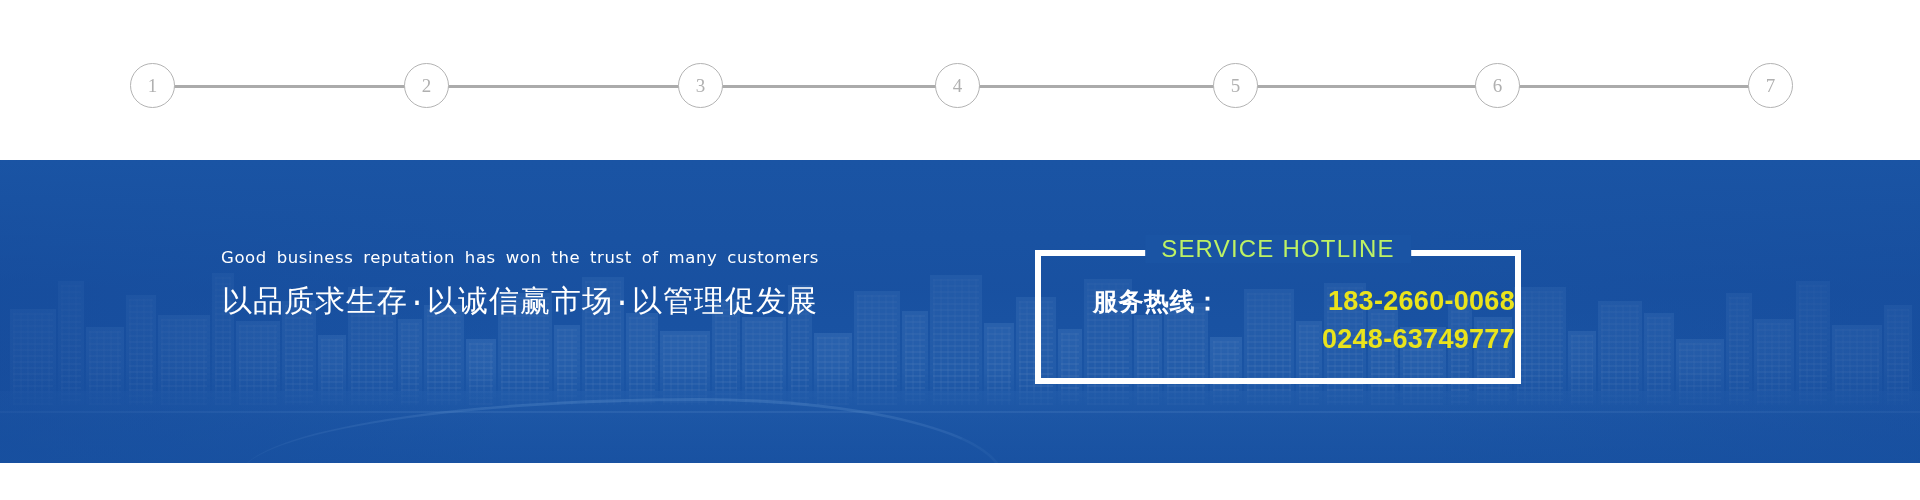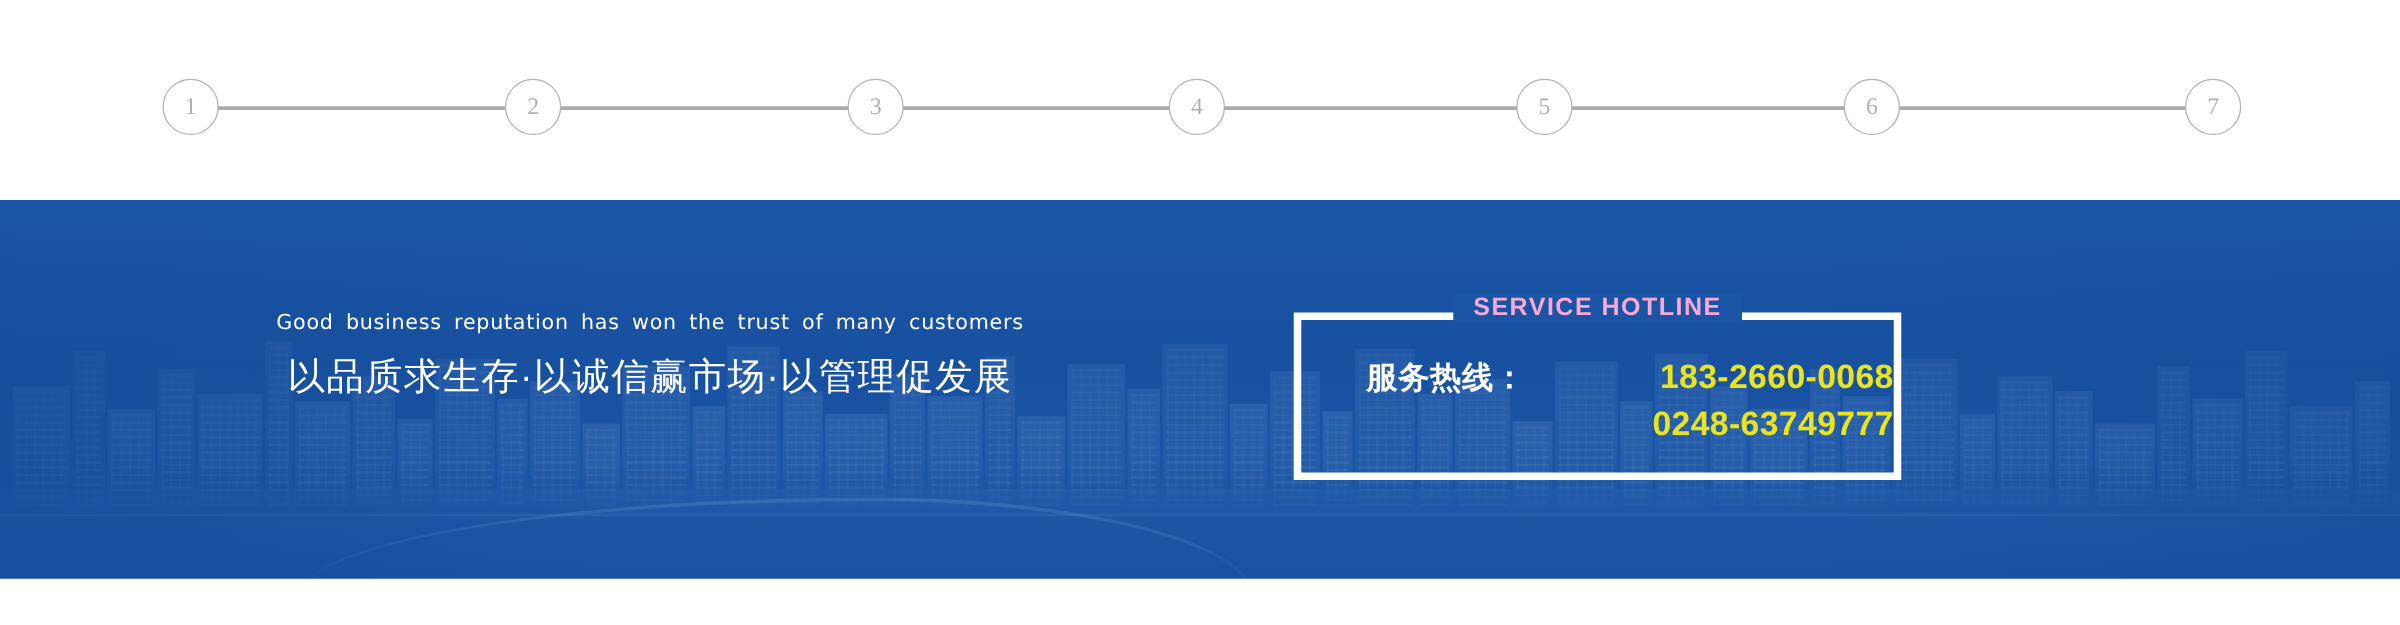--- a/index.html
+++ b/index.html
@@ -146,21 +146,21 @@
     color: #ffffff;
     word-spacing: 4px;
     margin: 0 0 14px 0;
     font-family: "DejaVu Sans", "Liberation Sans", sans-serif;
   }
   .slogan-cn {
     font-size: 30px;
     color: #ffffff;
     letter-spacing: 1px;
     margin: 0 0 16px 0;
-    font-family: Liberation Sans, sans-serif;
+    font-family: Liberation Mono, monospace;
   }
   .slogan-sub {
     font-size: 17px;
     color: #ffffff;
     letter-spacing: 0.6px;
     margin: 0;
     font-family: "DejaVu Sans", "Liberation Sans", sans-serif;
   }
 
   
@@ -174,26 +174,26 @@
     box-sizing: border-box;
     z-index: 5;
   }
   .hotline-title {
     position: absolute;
     left: 50%;
     top: -21px;
     transform: translateX(-50%);
     background: #1a54a4;
     padding: 0 16px;
-    color: #f9a8d4;
-    font-size: 20px;
+    color: #bef264;
+    font-size: 24px;
     letter-spacing: 1.2px;
     white-space: nowrap;
     font-family: "Liberation Sans", "DejaVu Sans", sans-serif;
-    font-weight: 700;
+    font-weight: 400;
   }
   .hotline-rows {
     position: absolute;
     left: 0;
     top: 26px;
     width: 100%;
   }
   .hotline-row {
     display: flex;
     align-items: baseline;

